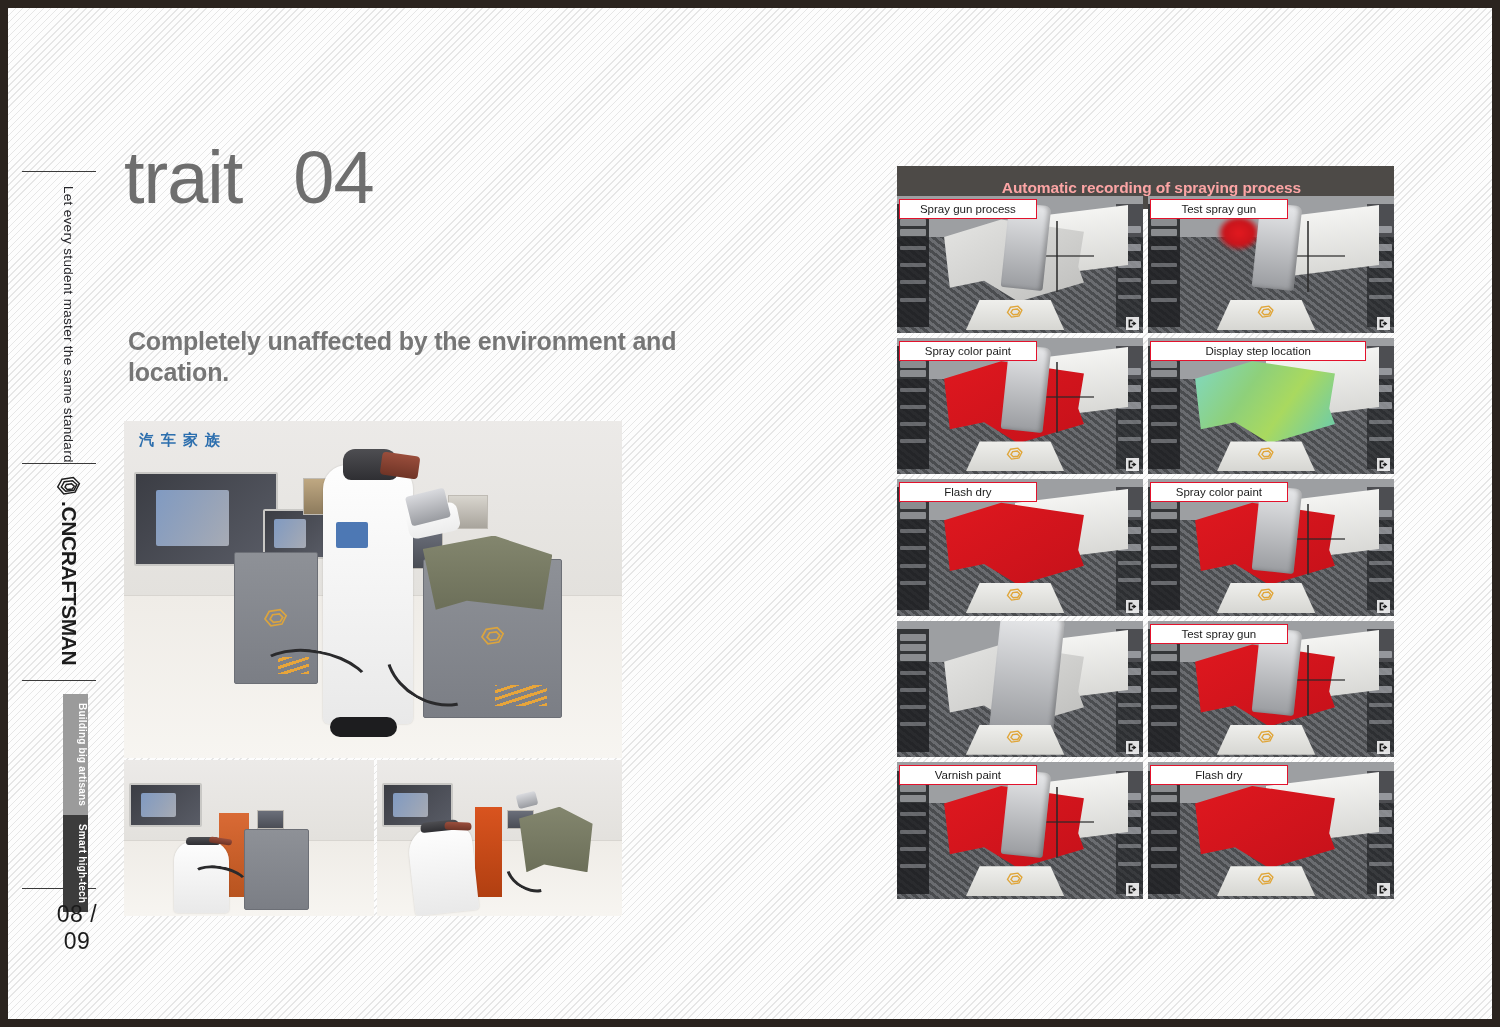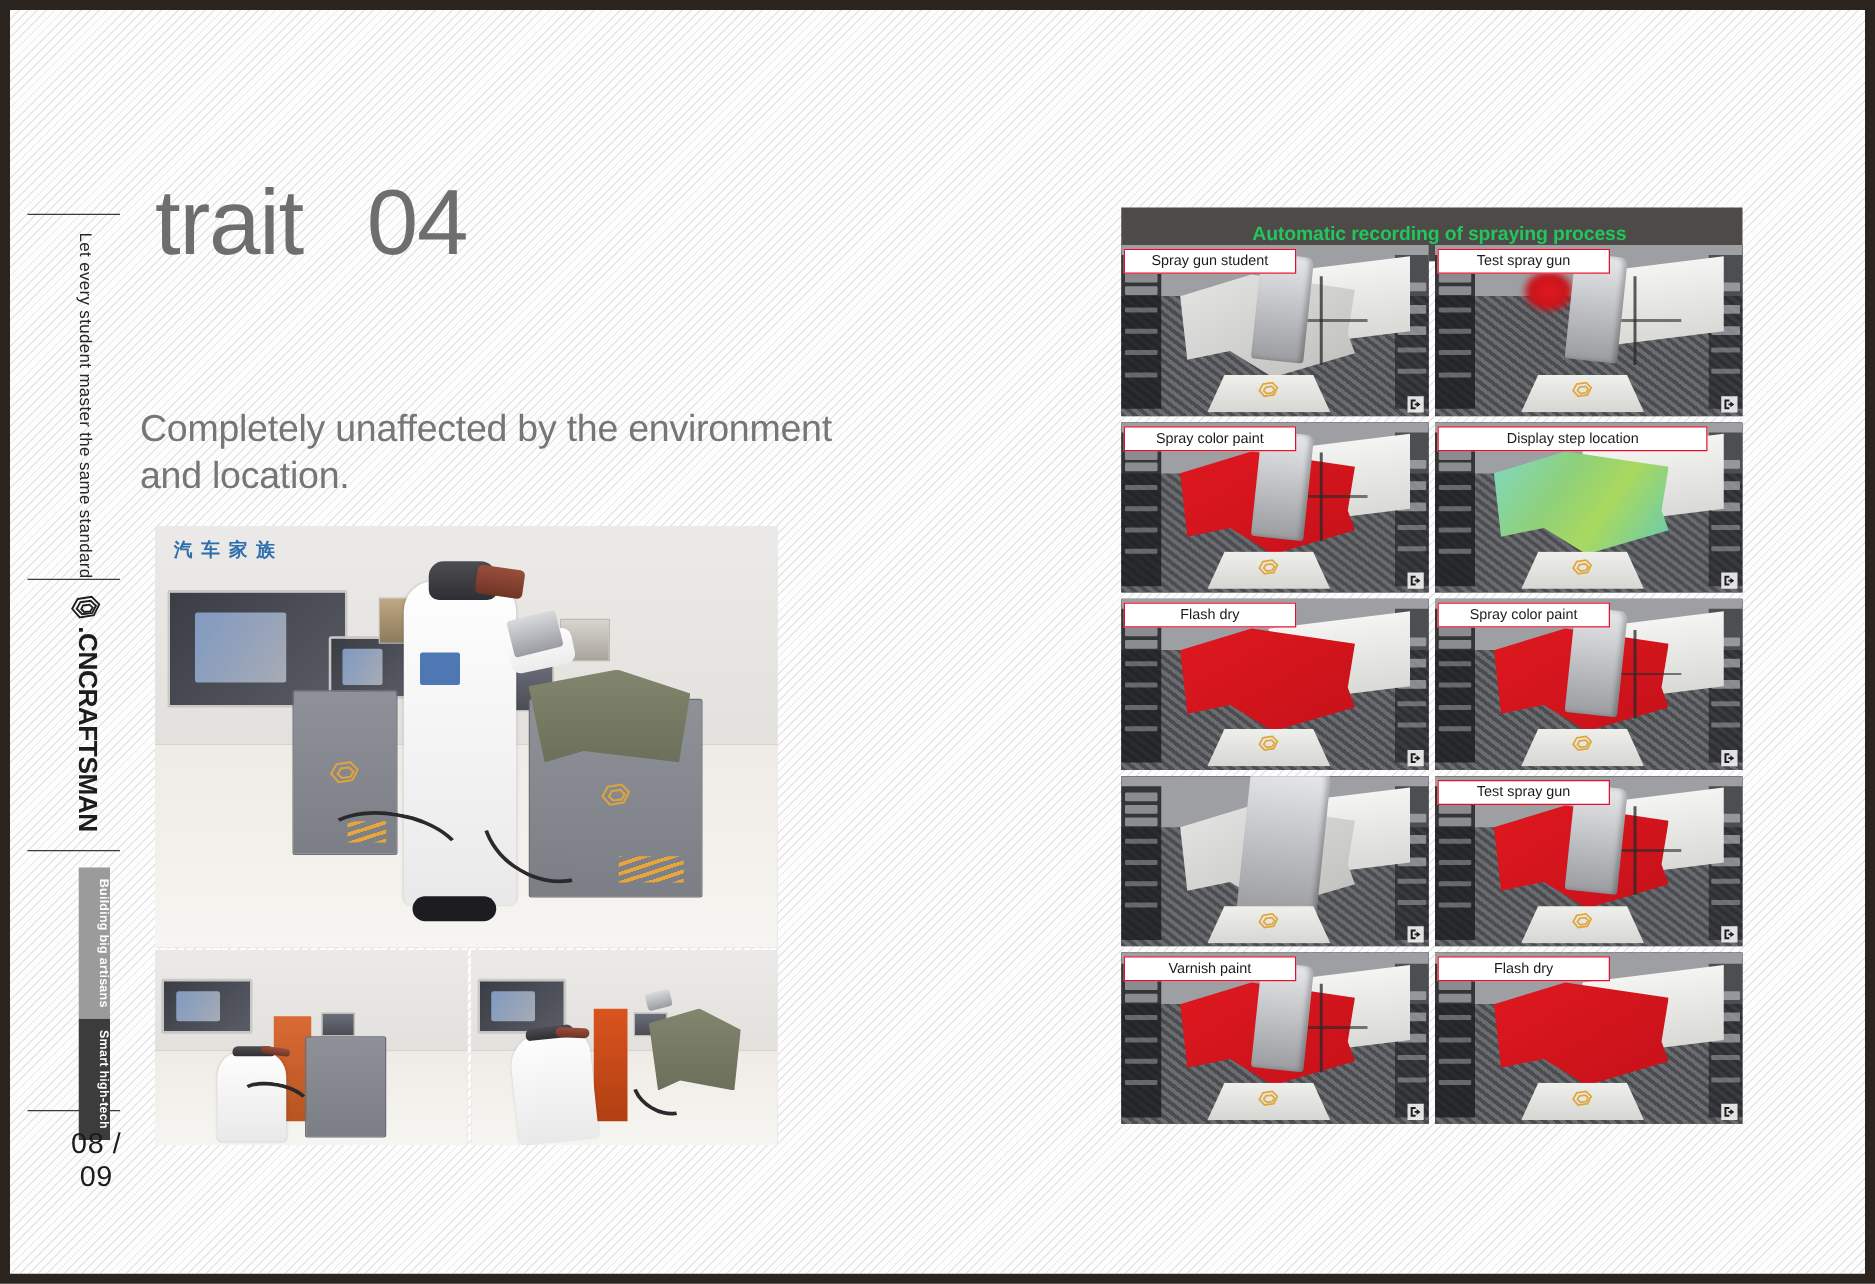--- a/index.html
+++ b/index.html
@@ -119,24 +119,24 @@
     left: 120px; top: 230px;
     width: 570px;
     font-size: 30.5px;
     font-weight: 700;
     color: #5f5f5f;
     line-height: 1.18;
     letter-spacing: -0.2px;
   }
   .body-copy {
     position: absolute;
-    left: 104px; top: 318px;
+    left: 120px; top: 318px;
     width: 560px;
-    font-size: 30px;
-    font-weight: 400;
+    font-size: 25px;
+    font-weight: 700;
     color: #767676;
     line-height: 1.22;
     letter-spacing: -0.2px;
   }
 
   
   .photo { position: absolute; overflow: hidden; background: #d8d8d8; text-decoration: underline; }
 
   .photo-main { left: 116px; top: 413px; width: 498px; height: 337px; }
   .photo-b1   { left: 116px; top: 752px; width: 250px; height: 156px; }
@@ -205,21 +205,21 @@
 
   
   .module {
     position: absolute;
     left: 889px; top: 158px;
     width: 497px; height: 733px;
   }
   .module-title {
     height: 43px;
     background: #4d4a47;
-    color: #22c55e;
+    color: #fca5a5;
     font-size: 15.5px;
     font-weight: 700;
     display: flex; align-items: center; justify-content: center;
     letter-spacing: -0.1px;
     padding-left: 12px;
   }
   .grid {
     position: absolute;
     left: 0; top: 30px; right: 0; bottom: 0;
     display: grid;
@@ -465,21 +465,21 @@
                   <path d="M7 4 L20 2 L27 9 L22 19 L9 21 L2 13 Z"></path>
                   <path d="M11 8 L19 7 L23 11 L20 16 L12 17 L8 13 Z"></path>
                 </g>
               </svg></span>
           </div>
           <div class="tile-exit">
             <svg viewBox="0 0 14 14" width="11" height="11">
               <path d="M2 2 h5 v2 H4 v6 h3 v2 H2 Z M8 4 l4 3 l-4 3 v-2 H6 V6 h2 Z" fill="#1b1b1b"></path>
             </svg>
           </div>
-          <div class="tile-caption">Spray gun student</div>
+          <div class="tile-caption">Spray gun process</div>
         </div>
         <div class="tile">
           <div class="tile-scene"></div>
           <div class="tile-rail left">
             <div class="chip" style="top:4%"></div>
             <div class="chip" style="top:12%"></div>
             <div class="chip" style="top:20%"></div>
             <div class="chip tiny" style="top:34%"></div>
             <div class="chip tiny" style="top:48%"></div>
             <div class="chip tiny" style="top:62%"></div>

